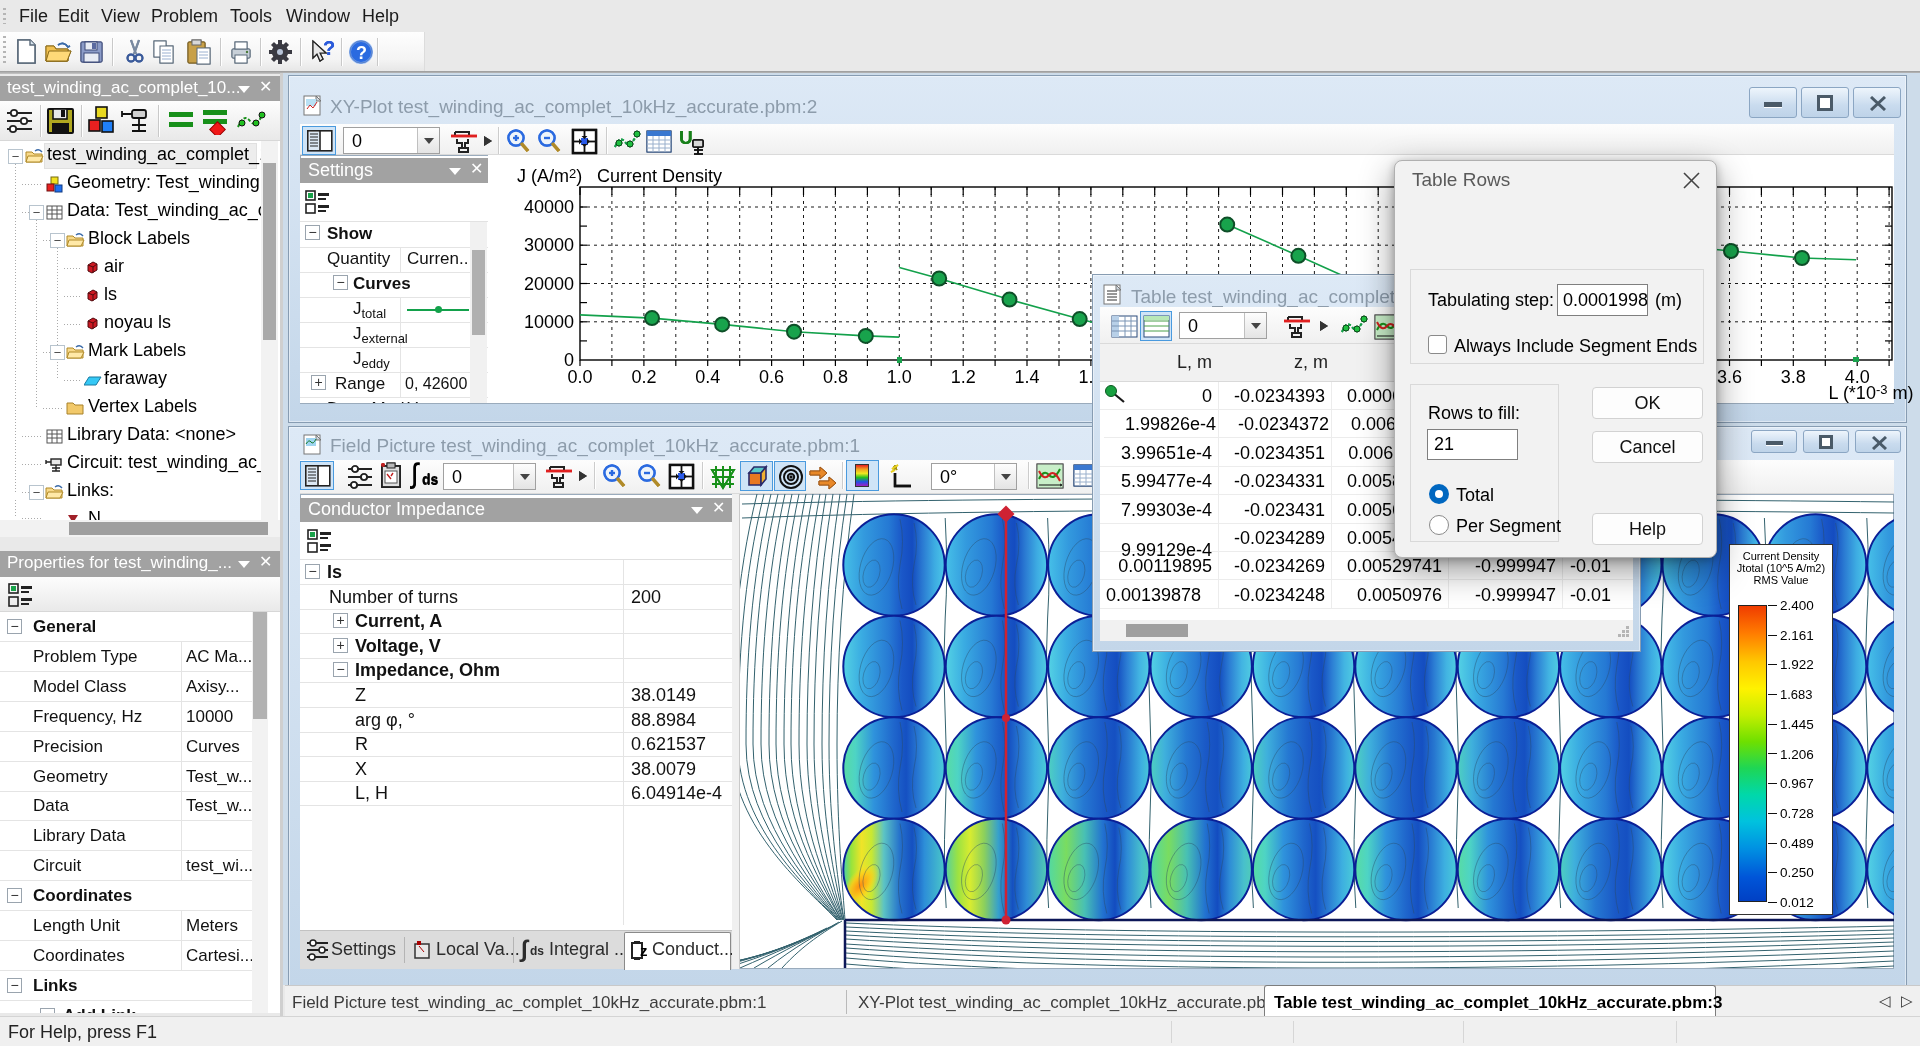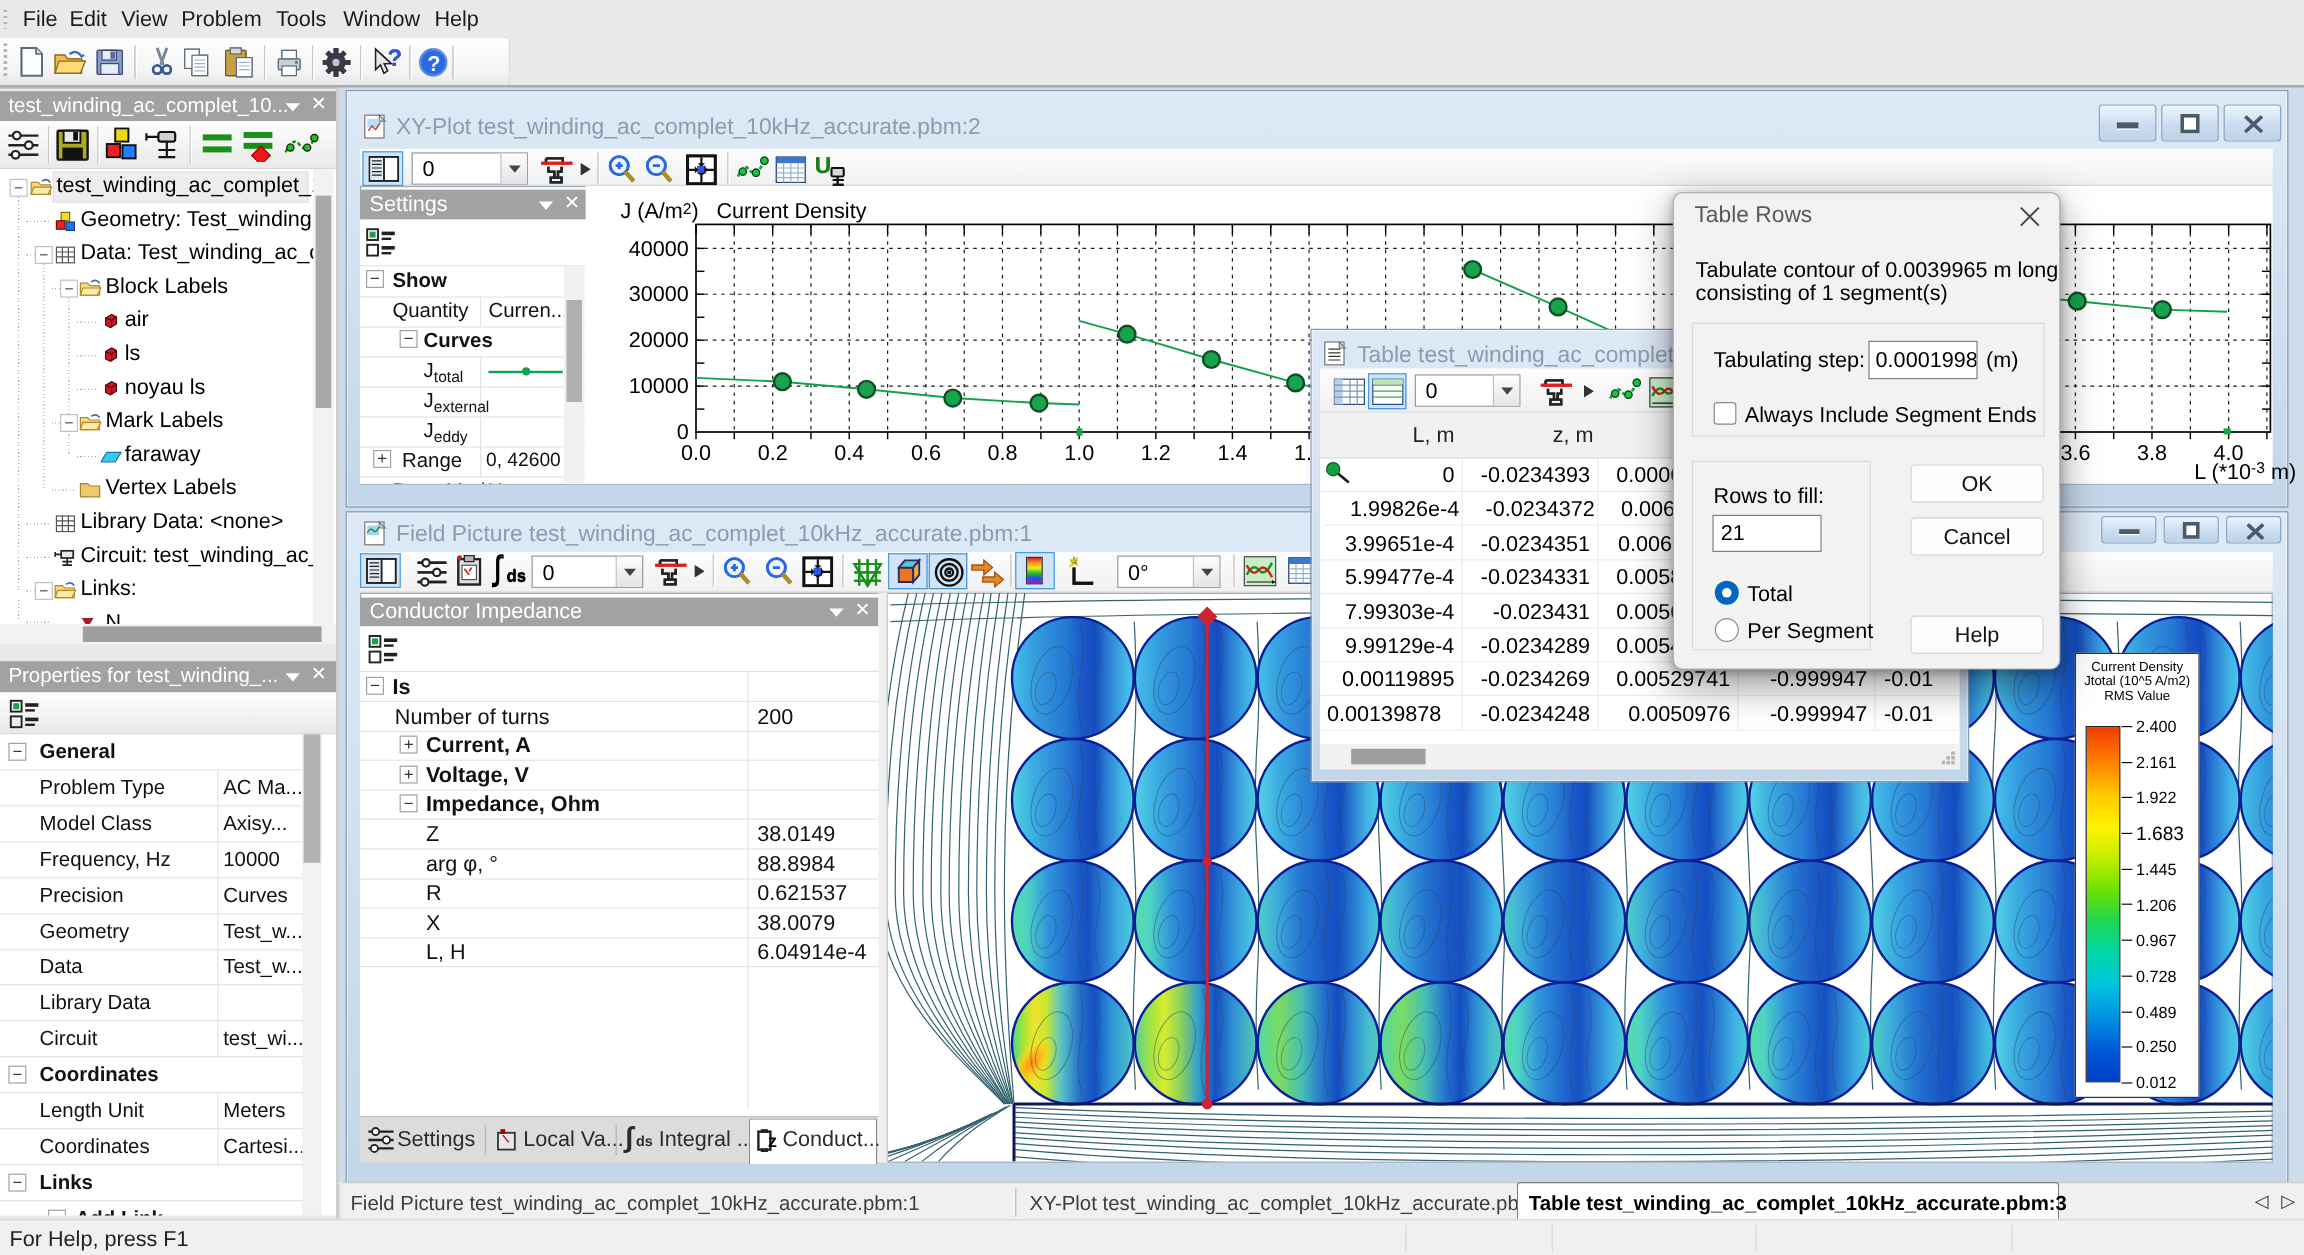--- a/index.html
+++ b/index.html
@@ -1168,21 +1168,21 @@
   <div style="margin-top:5px;line-height:12px">Current Density<br>Jtotal (10^5 A/m2)<br>RMS Value</div>
   <div style="position:absolute;left:8px;top:60px;width:29px;height:297px;border:1px solid #222;background:linear-gradient(#f03c00,#ff7a00 9%,#ffc800 19%,#fff200 28%,#c4ee00 37%,#6ee000 46%,#1ed655 55%,#00d8aa 64%,#00c2de 73%,#0092e2 82%,#0055d8 92%,#0040c4)"></div>
   <div id="legticks">
       <div style="position:absolute;left:38px;top:60px;width:9px;height:1px;background:#111"></div>
       <div style="position:absolute;left:50px;top:53px;font-size:13.5px;text-align:left">2.400</div>
       <div style="position:absolute;left:38px;top:90px;width:9px;height:1px;background:#111"></div>
       <div style="position:absolute;left:50px;top:83px;font-size:13.5px;text-align:left">2.161</div>
       <div style="position:absolute;left:38px;top:119px;width:9px;height:1px;background:#111"></div>
       <div style="position:absolute;left:50px;top:112px;font-size:13.5px;text-align:left">1.922</div>
       <div style="position:absolute;left:38px;top:149px;width:9px;height:1px;background:#111"></div>
-      <div style="position:absolute;left:50px;top:142px;font-size:16px;text-align:center">1.683</div>
+      <div style="position:absolute;left:50px;top:142px;font-size:13px;text-align:center">1.683</div>
       <div style="position:absolute;left:38px;top:179px;width:9px;height:1px;background:#111"></div>
       <div style="position:absolute;left:50px;top:172px;font-size:13.5px;text-align:left">1.445</div>
       <div style="position:absolute;left:38px;top:208px;width:9px;height:1px;background:#111"></div>
       <div style="position:absolute;left:50px;top:202px;font-size:13.5px;text-align:left">1.206</div>
       <div style="position:absolute;left:38px;top:238px;width:9px;height:1px;background:#111"></div>
       <div style="position:absolute;left:50px;top:231px;font-size:13.5px;text-align:left">0.967</div>
       <div style="position:absolute;left:38px;top:268px;width:9px;height:1px;background:#111"></div>
       <div style="position:absolute;left:50px;top:261px;font-size:13.5px;text-align:left">0.728</div>
       <div style="position:absolute;left:38px;top:298px;width:9px;height:1px;background:#111"></div>
       <div style="position:absolute;left:50px;top:291px;font-size:13.5px;text-align:left">0.489</div>
@@ -1846,21 +1846,21 @@
       <span style="position:absolute;left:470px;top:4px">-0.01</span>
     </div>
     <div style="position:absolute;left:0;top:114px;width:533px;height:28px;border-bottom:1px solid #ececec">
       <span style="position:absolute;right:421px;top:4px">7.99303e-4</span>
       <span style="position:absolute;right:308px;top:4px">-0.023431</span>
       <span style="position:absolute;right:191px;top:4px">0.00562412</span>
       <span style="position:absolute;right:77px;top:4px">-0.999947</span>
       <span style="position:absolute;left:470px;top:4px">-0.01</span>
     </div>
     <div style="position:absolute;left:0;top:142px;width:533px;height:28px;border-bottom:1px solid #ececec">
-      <span style="position:absolute;right:421px;top:4px">9.99129e-4</span>
+      <span style="position:absolute;right:421px;top:16px">9.99129e-4</span>
       <span style="position:absolute;right:308px;top:4px">-0.0234289</span>
       <span style="position:absolute;right:191px;top:4px">0.00542559</span>
       <span style="position:absolute;right:77px;top:4px">-0.999947</span>
       <span style="position:absolute;left:470px;top:4px">-0.01</span>
     </div>
     <div style="position:absolute;left:0;top:170px;width:533px;height:28px;border-bottom:1px solid #ececec">
       <span style="position:absolute;right:421px;top:4px">0.00119895</span>
       <span style="position:absolute;right:308px;top:4px">-0.0234269</span>
       <span style="position:absolute;right:191px;top:4px">0.00529741</span>
       <span style="position:absolute;right:77px;top:4px">-0.999947</span>
@@ -1897,21 +1897,20 @@
 </div>
 
 <div class="abs" id="dlg">
   <span style="position:absolute;left:17px;top:8px;font-size:19px;color:#5a5a5a">Table Rows</span>
   <svg style="position:absolute;left:288px;top:11px" width="17" height="17">
       <g stroke="#444" stroke-width="1.6">
         <line x1="1" y1="1" x2="16" y2="16"></line>
         <line x1="16" y1="1" x2="1" y2="16"></line>
       </g>
     </svg>
-  <div style="position:absolute;left:18px;top:55px;line-height:19px">Tabulate contour of 0.0039965 m long<br>consisting of 1 segment(s)</div>
   <div class="gbox" style="left:15px;top:108px;width:294px;height:95px"></div>
   <span style="position:absolute;left:33px;top:129px">Tabulating step:</span>
   <div style="position:absolute;left:162px;top:123px;width:91px;height:32px;background:#fff;border:1px solid #7f7f7f;overflow:hidden">
       <span style="position:absolute;left:5px;top:5px">0.00019982</span>
     </div>
   <span style="position:absolute;left:260px;top:129px">(m)</span>
   <div style="position:absolute;left:33px;top:174px;width:19px;height:19px;background:#fff;border:1px solid #8a8a8a;border-radius:3px"></div>
   <span style="position:absolute;left:59px;top:175px">Always Include Segment Ends</span>
   <div class="gbox" style="left:15px;top:223px;width:149px;height:158px"></div>
   <span style="position:absolute;left:33px;top:242px">Rows to fill:</span>

